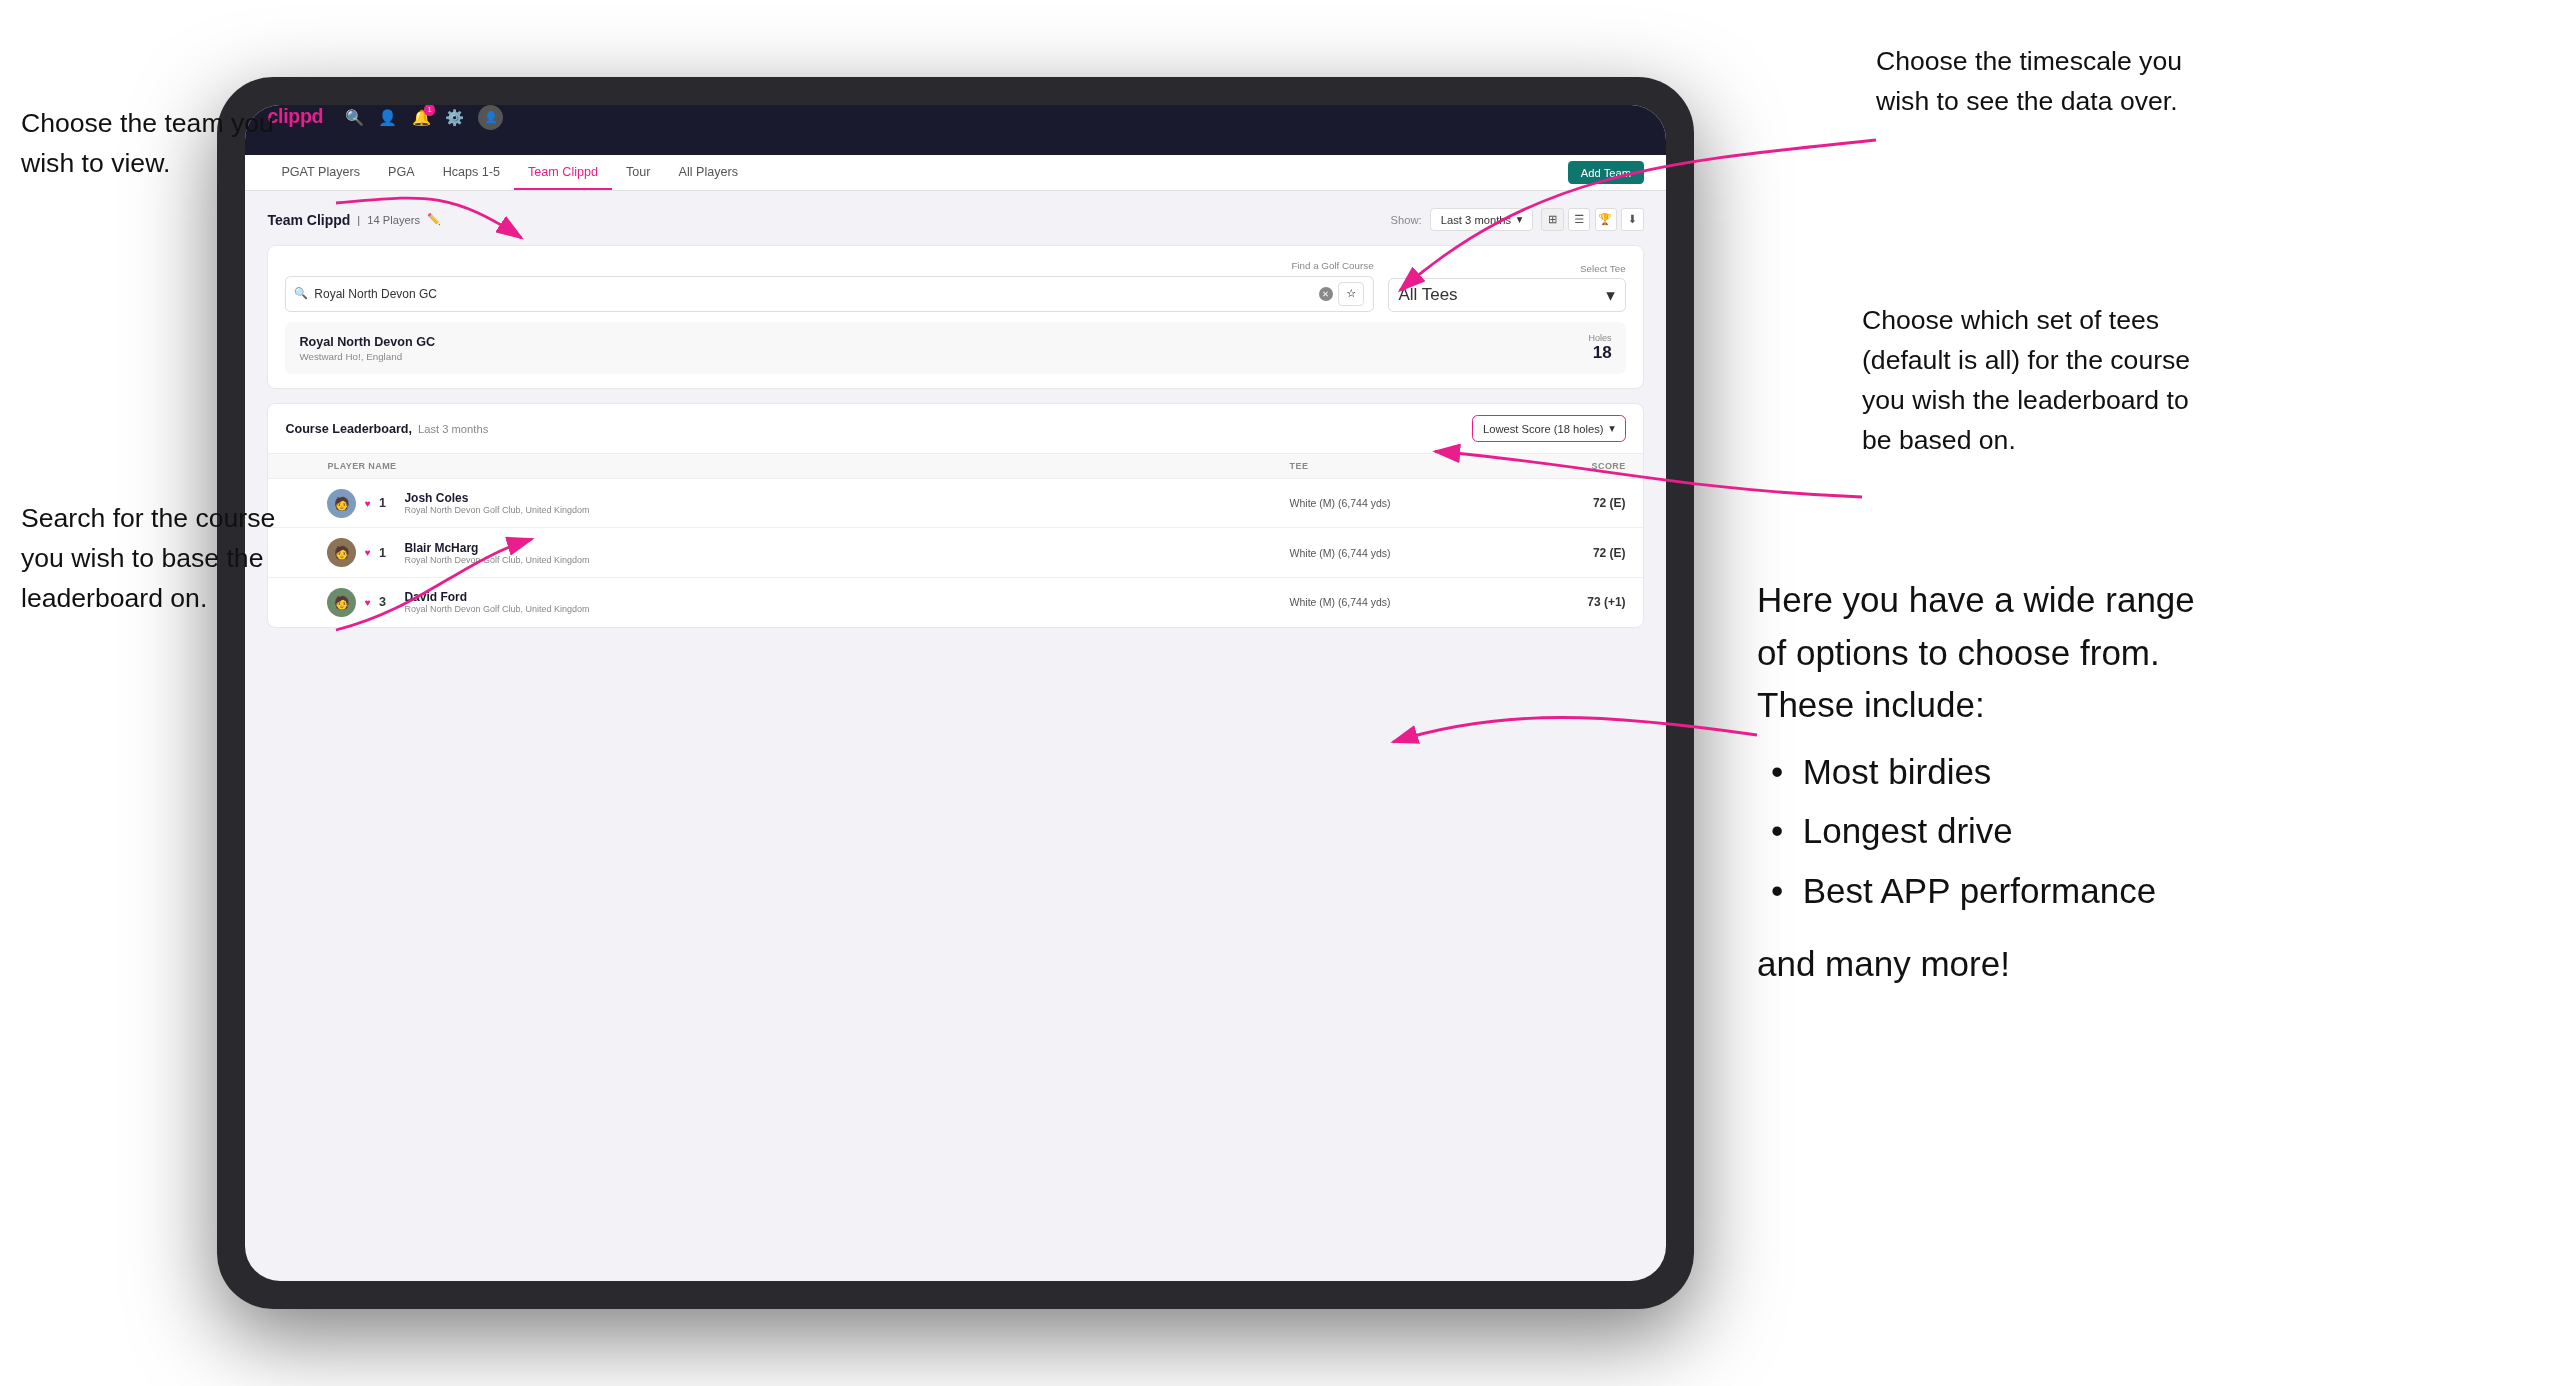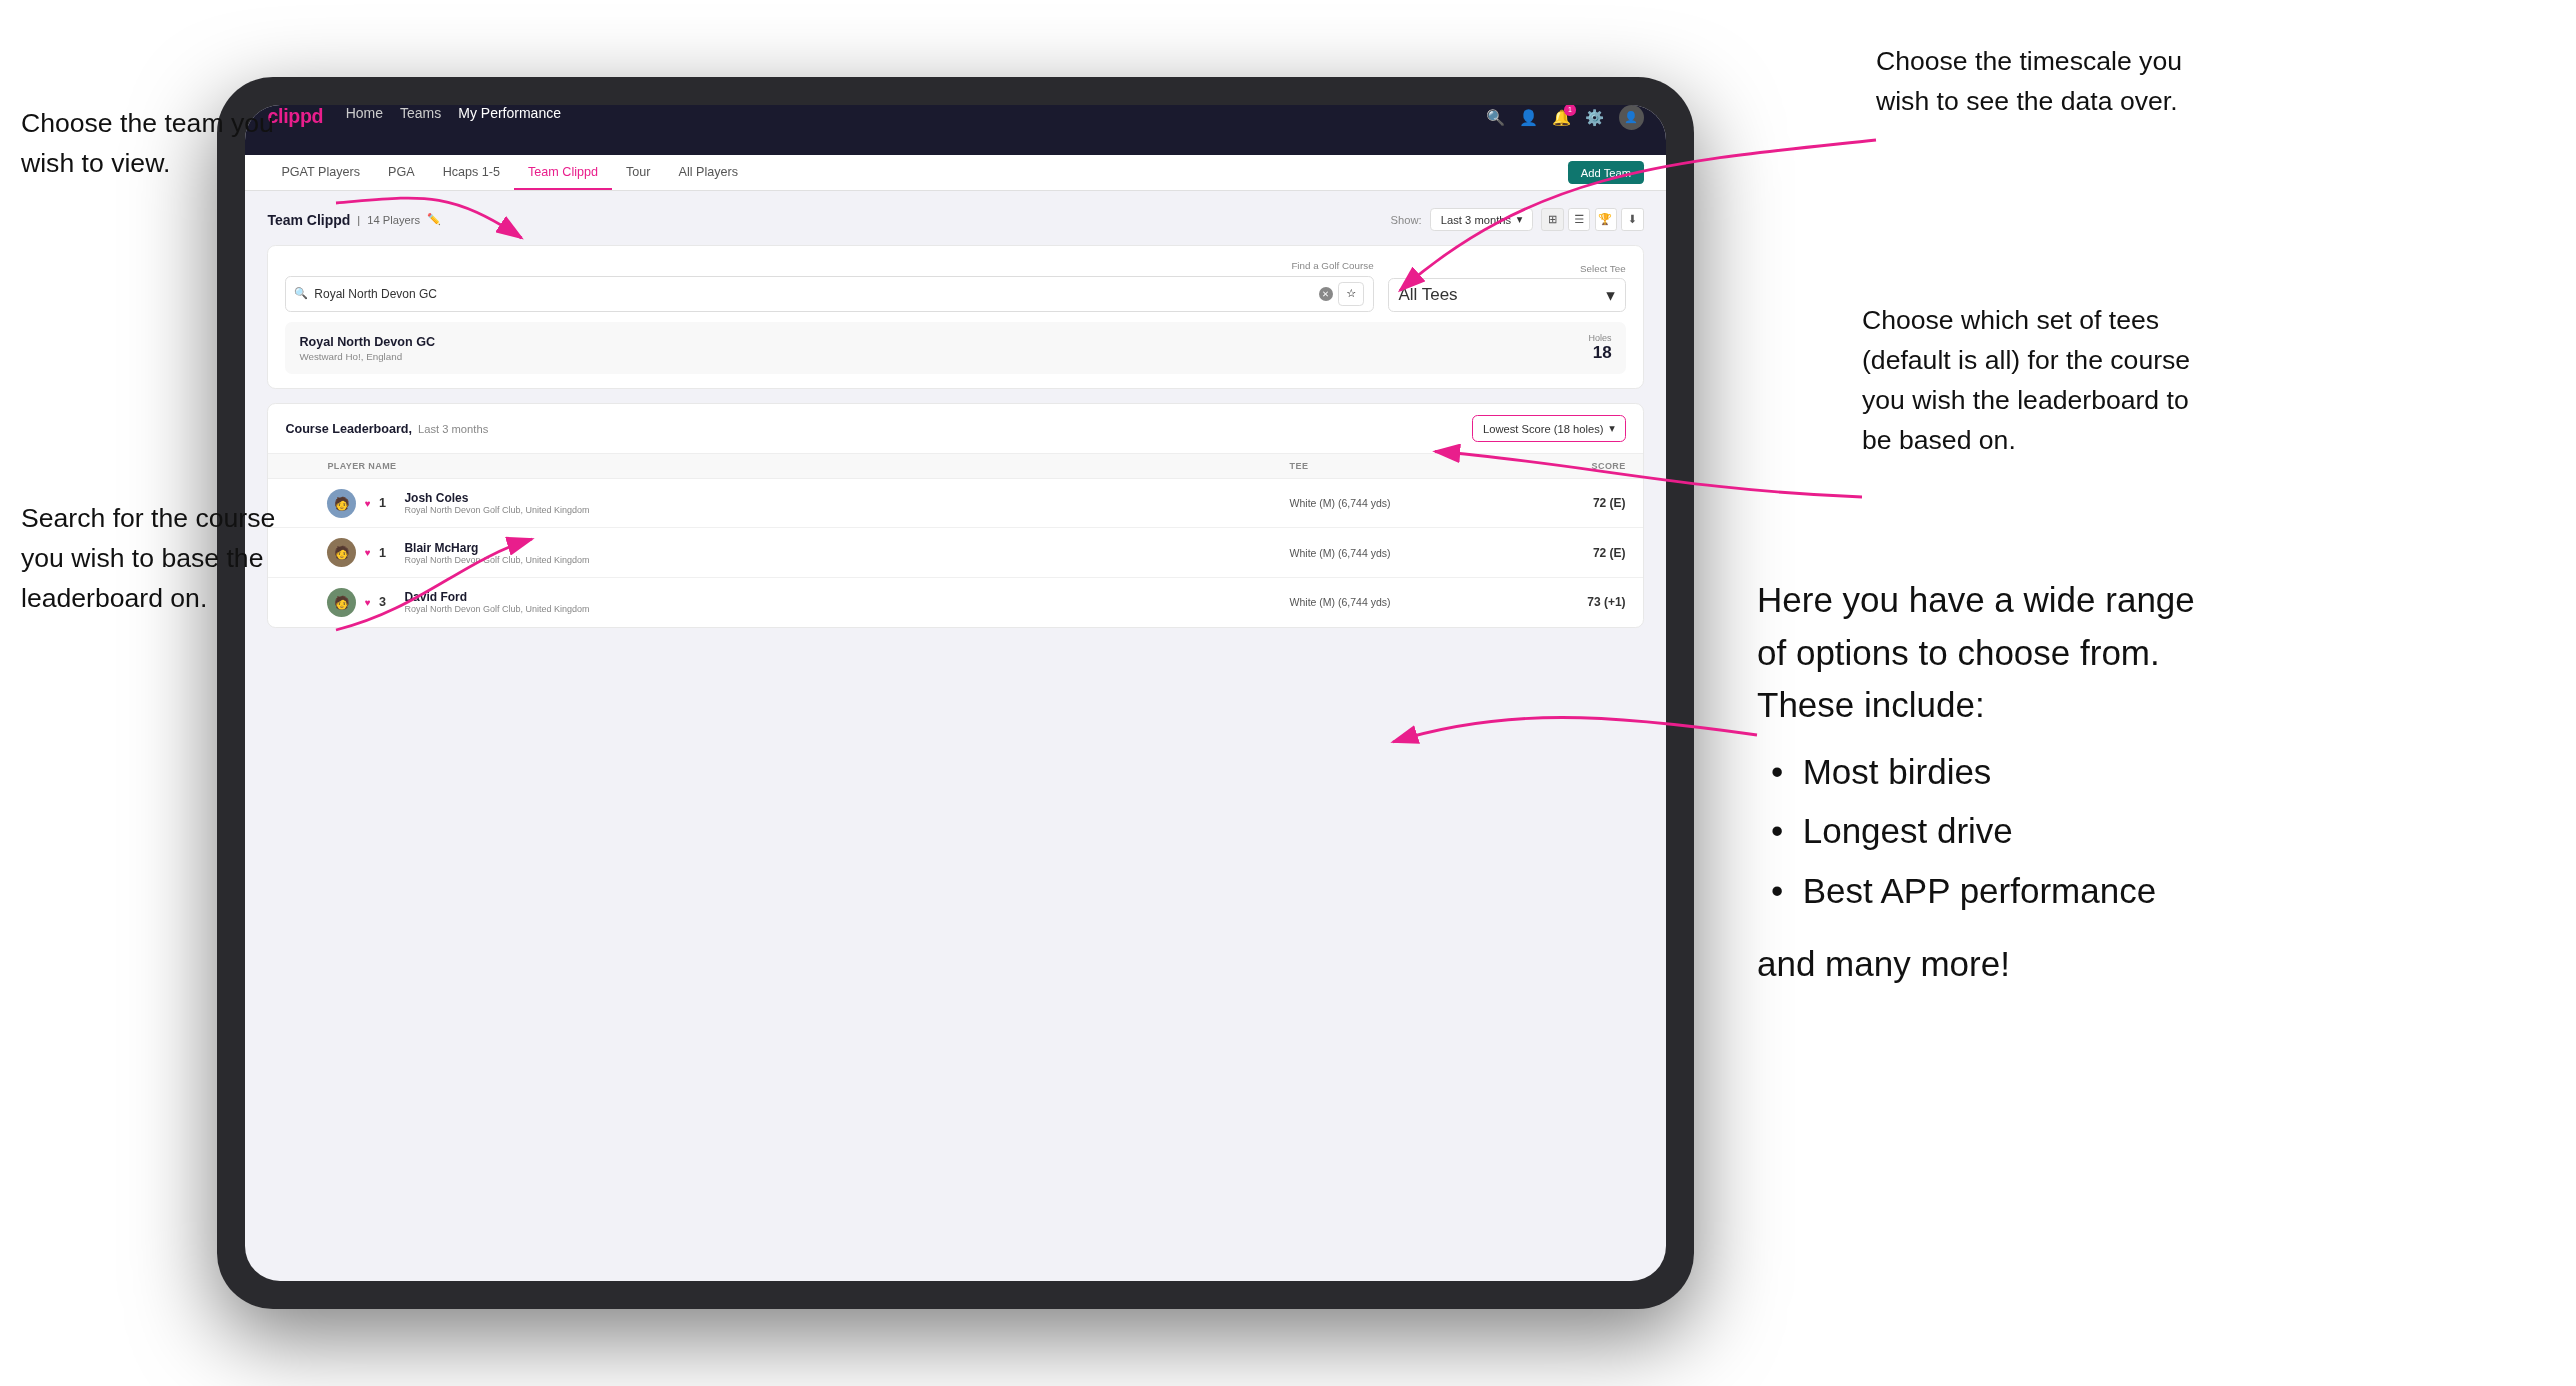--- a/index.html
+++ b/index.html
@@ -449,25 +449,20 @@
     }
   </style>
 </head>
 <body>
 
 <div class="tablet-frame">
   <div class="tablet-screen">
 
     <div class="top-nav">
       <span class="nav-logo">clippd</span>
-      <div class="nav-links">
-        <span class="nav-link">Home</span>
-        <span class="nav-link">Teams</span>
-        <span class="nav-link active">My Performance</span>
-      </div>
       <div class="nav-icons">
         <button class="nav-icon-btn">🔍</button>
         <button class="nav-icon-btn">👤</button>
         <button class="nav-icon-btn">
           🔔
           <span class="badge">1</span>
         </button>
         <button class="nav-icon-btn">⚙️</button>
         <div class="nav-avatar">👤</div>
       </div>

